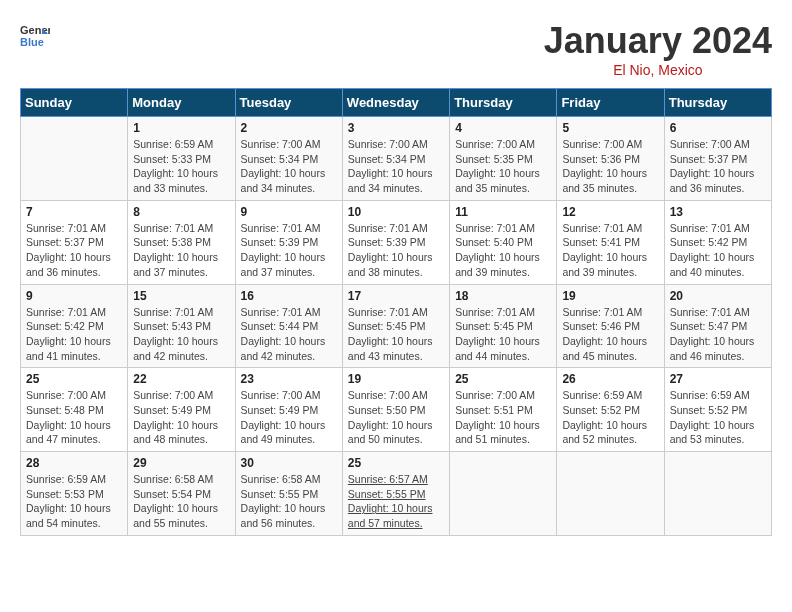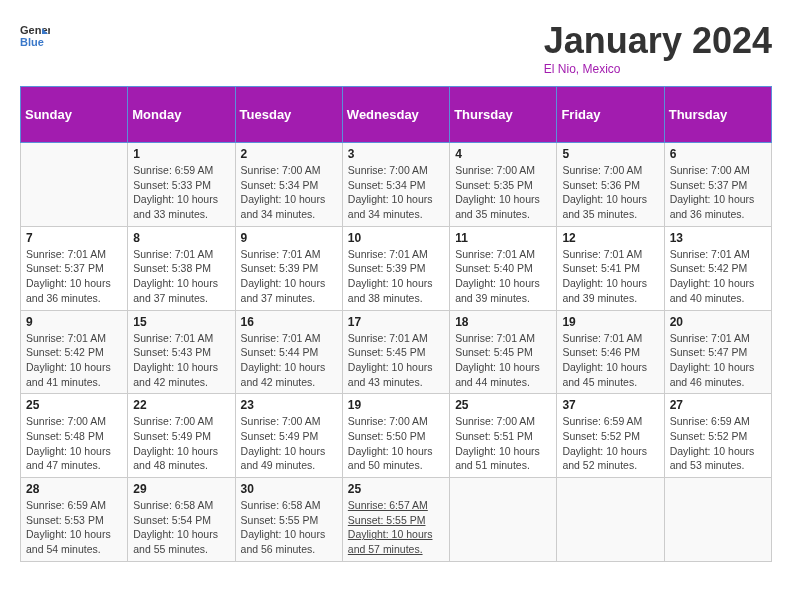--- a/index.html
+++ b/index.html
@@ -19,40 +19,40 @@
     .logo {
       display: flex;
       align-items: center;
     }
     .logo-icon {
       width: 30px;
       height: 30px;
       margin-right: 4px;
     }
     .title-area {
-      text-align: left;
+      text-align: center;
     }
     .month-title {
       font-size: 36px;
       font-weight: bold;
       color: #333;
     }
     .subtitle {
-      font-size: 12px;
-      color: #a21caf;
+      font-size: 14px;
+      color: #b91c1c;
     }
     table {
       width: 100%;
       border-collapse: collapse;
       font-size: 11px;
     }
     thead tr th {
-      background-color: #a21caf;
+      background-color: #0c4a6e;
       color: #fff;
-      padding: 20px 4px;
+      padding: 6px 4px;
       text-align: left;
       font-size: 13px;
       border: 1px solid #5a90d9;
     }
     tbody tr td {
       border: 1px solid #ccc;
       padding: 4px 5px;
       vertical-align: top;
       height: 80px;
       background: #fff;
@@ -283,21 +283,21 @@
 and 50 minutes.</div>
         </td>
         <td>
           <span class="day-number">25</span>
           <div class="day-info" style="white-space: pre-line;">Sunrise: 7:00 AM
 Sunset: 5:51 PM
 Daylight: 10 hours
 and 51 minutes.</div>
         </td>
         <td>
-          <span class="day-number">37</span>
+          <span class="day-number">26</span>
           <div class="day-info" style="white-space: pre-line;">Sunrise: 6:59 AM
 Sunset: 5:52 PM
 Daylight: 10 hours
 and 52 minutes.</div>
         </td>
         <td>
           <span class="day-number">27</span>
           <div class="day-info" style="white-space: pre-line;">Sunrise: 6:59 AM
 Sunset: 5:52 PM
 Daylight: 10 hours

